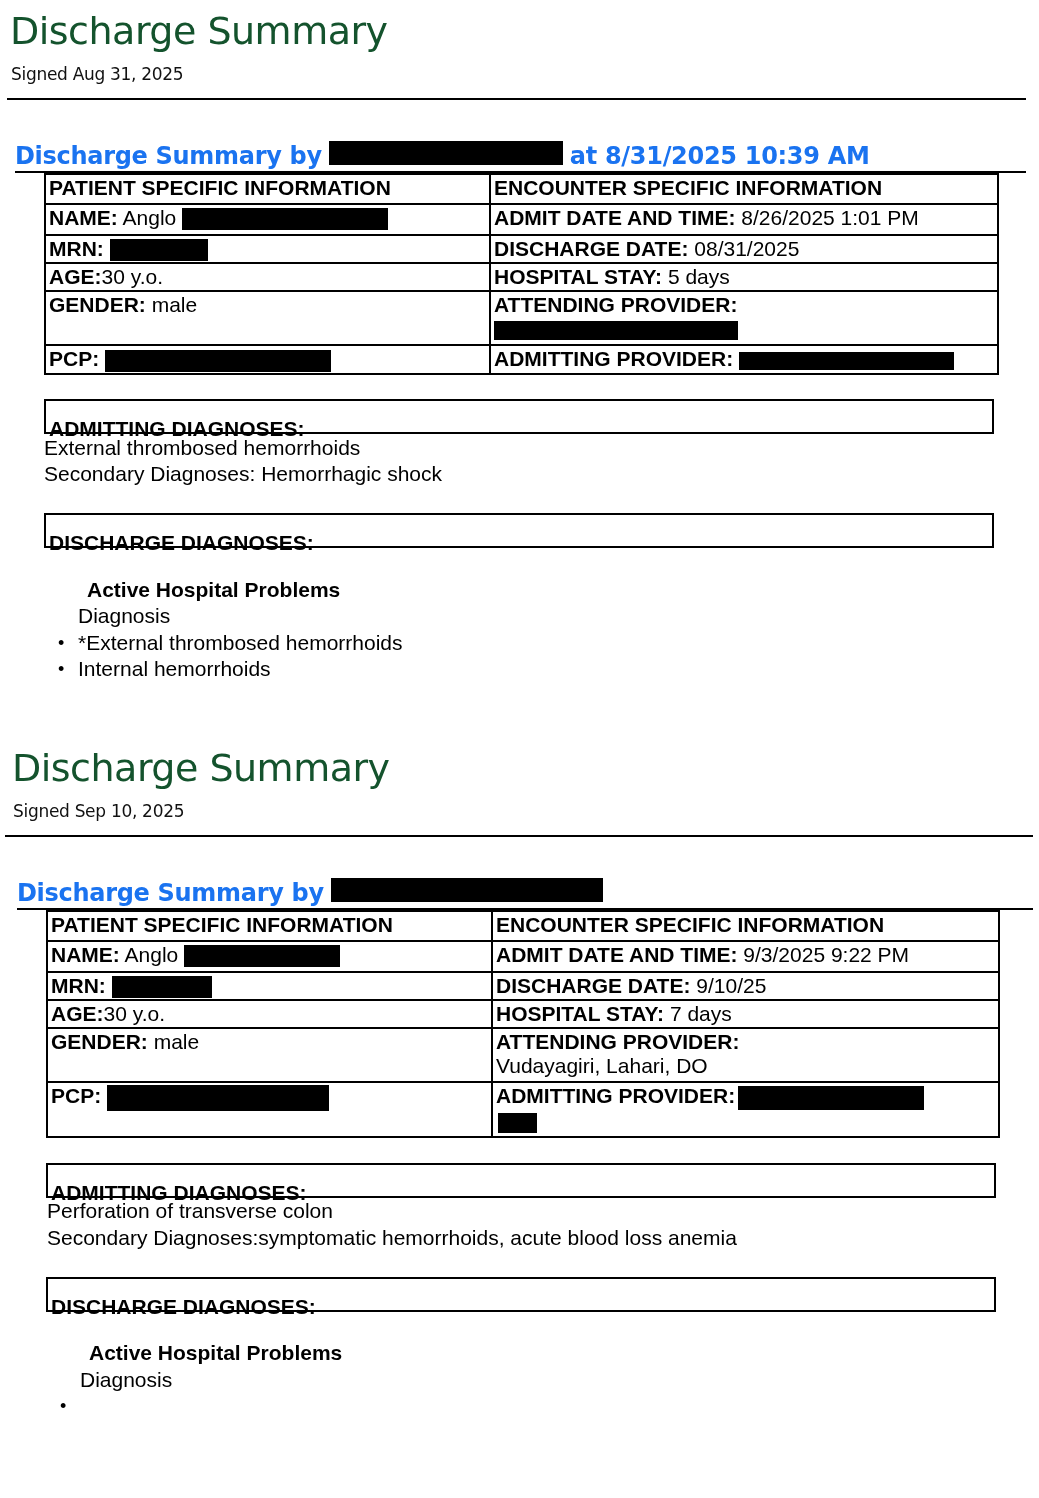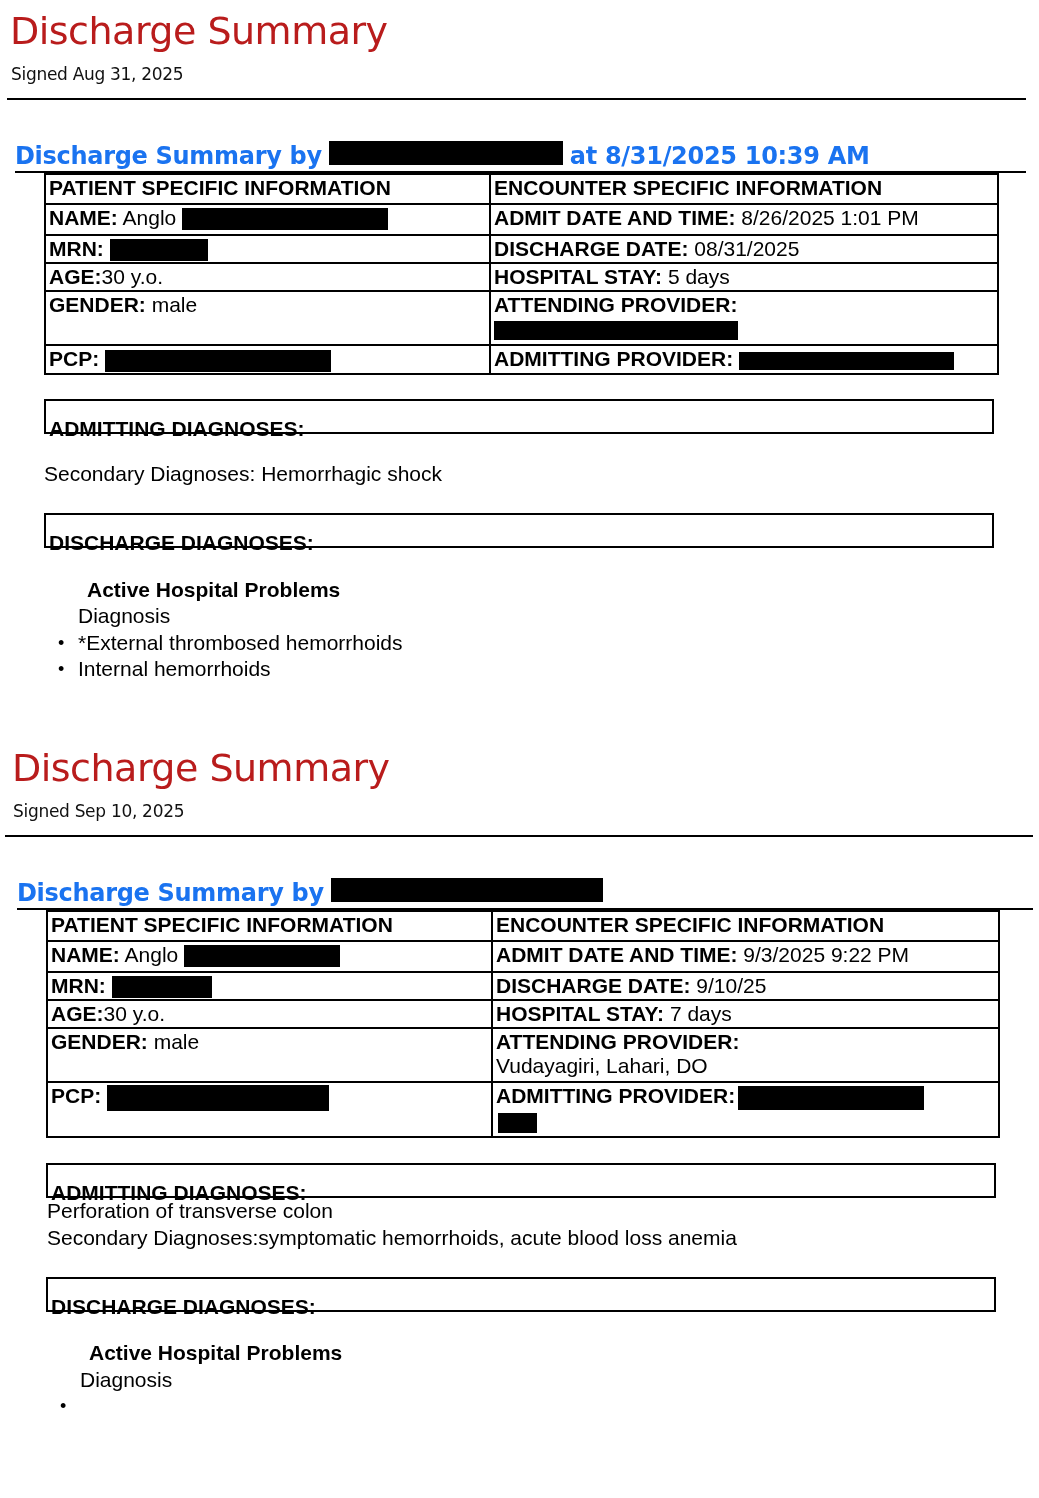--- a/index.html
+++ b/index.html
@@ -2,21 +2,21 @@
 <html><head>
   <meta charset="utf-8">
   <style>
     * { box-sizing: border-box; margin: 0; padding: 0; }
     html, body { width: 1039px; height: 1498px; background: #ffffff; overflow: hidden; }
     body { position: relative; color: #000; font-family: "Liberation Sans", sans-serif; }
 
     .note { position: absolute; left: 0; width: 1039px; }
     .note-title {
       position: absolute; font-family: "DejaVu Sans", sans-serif;
-      font-size: 38px; font-weight: normal; letter-spacing: -0.5px; color: #b91c1c;
+      font-size: 38px; font-weight: normal; letter-spacing: -0.5px; color: #14532d;
       line-height: 44px; white-space: nowrap;
     }
     .note-signed {
       position: absolute; font-family: "DejaVu Sans", sans-serif;
       font-size: 17px; color: #111; line-height: 20px; white-space: nowrap;
       letter-spacing: -0.3px;
     }
     .hr { position: absolute; height: 2px; background: #000; }
 
     .by-line {
@@ -93,20 +93,21 @@
       <td><b>ATTENDING PROVIDER:</b><br><span class="redact" style="width:244px; height:19px;"></span></td>
     </tr>
     <tr style="height:28px">
       <td><b>PCP:</b> <span class="redact" style="width:226px; height:22px;"></span></td>
       <td><b>ADMITTING PROVIDER:</b> <span class="redact" style="width:215px; height:18px;"></span></td>
     </tr>
   </tbody>
     </table>
 
   <div class="dx-box" style="left:44px; top:399px; width:950px;">ADMITTING DIAGNOSES:</div>
+  <div class="text-line" style="left:44px; top:435px;">External thrombosed hemorrhoids</div>
   <div class="text-line" style="left:44px; top:461px;">Secondary Diagnoses:  Hemorrhagic shock</div>
 
   <div class="dx-box" style="left:44px; top:513px; width:950px;">DISCHARGE DIAGNOSES:</div>
 
   <div class="text-line bold" style="left:44px; top:577px;">Active Hospital Problems</div>
   <div class="text-line" style="left:78px; top:603px;">Diagnosis</div>
   <div class="bullet-line" style="left:78px; top:630px;"><span class="dot">•</span><span>*External thrombosed hemorrhoids</span></div>
   <div class="bullet-line" style="left:78px; top:656px;"><span class="dot">•</span><span>Internal hemorrhoids</span></div>
 </section>
 

